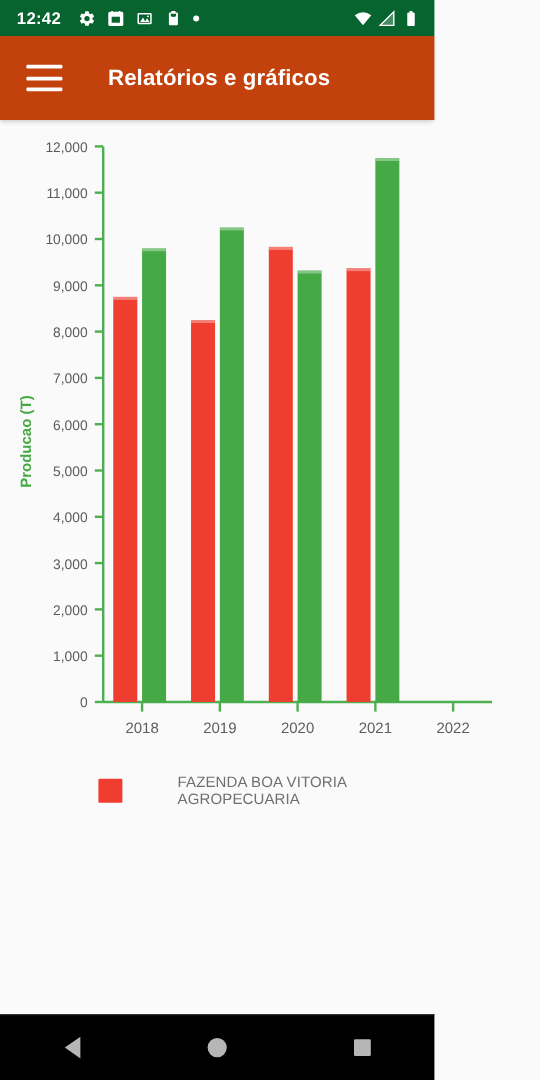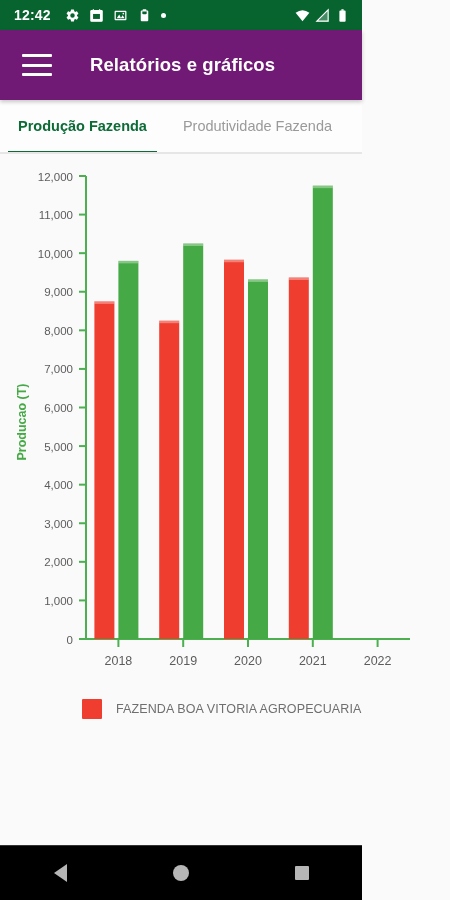--- a/index.html
+++ b/index.html
@@ -18,21 +18,21 @@
     flex: 0 0 30px;
   }
   .status-time { font-size: 14px; font-weight: 600; letter-spacing: .2px; }
   .status-left-icons { display: flex; align-items: center; gap: 9px; margin-left: 14px; }
   .status-right { margin-left: auto; display: flex; align-items: center; gap: 5px; padding-right: 4px; }
   .sicon { width: 15px; height: 15px; display: block; }
   .dot-icon { width: 5px; height: 5px; border-radius: 50%; background: #fff; display:block; }
 
   
   .appbar {
-    height: 70px; background: #701a75; display: flex; align-items: center;
+    height: 70px; background: #c2410c; display: flex; align-items: center;
     padding: 0 16px; flex: 0 0 70px;
     box-shadow: 0 2px 4px rgba(0,0,0,.22);
     position: relative; z-index: 3; text-align: right;
   }
   .hamburger { width: 30px; height: 22px; display: flex; flex-direction: column;
     justify-content: space-between; margin-left: 6px; cursor: pointer; }
   .hamburger span { display: block; height: 3px; background: #fff; border-radius: 1px; }
   .appbar-title { color: #fff; font-size: 18.5px; font-weight: 700; margin-left: 38px; letter-spacing: .1px; }
 
   
@@ -50,21 +50,21 @@
   .tab.active::after {
     content: ""; position: absolute; left: 8px; right: 8px; bottom: -2px;
     height: 3px; background: #0c6b37;
   }
 
   
   .chart-area { flex: 1 1 auto; background: #fafafa; position: relative; }
   .chart-svg { display: block; width: 450px; height: 520px; }
 
   .legend { position: absolute; left: 82px; top: 545px; }
-  .legend-row { display: flex; align-items: center; margin-bottom: 20px; }
+  .legend-row { display: flex; align-items: center; margin-bottom: 20px; gap: 32px; }
   .legend-swatch { width: 20px; height: 20px; border-radius: 1px; margin-right: 14px; flex: 0 0 20px; }
   .legend-label { font-size: 12.5px; color: #6f6f6f; letter-spacing: .1px; }
 
   
   .navbar {
     height: 55px; background: #000; display: flex; align-items: center;
     justify-content: space-around; flex: 0 0 55px; border-top: 1px solid #333;
   }
   .nav-btn { width: 60px; height: 55px; display: flex; align-items: center; justify-content: center; cursor: pointer; }
   .nav-back { width: 0; height: 0; border-top: 9px solid transparent; border-bottom: 9px solid transparent; border-right: 13px solid #b6b6b6; }
@@ -119,31 +119,20 @@
 
   <div class="appbar">
     <div class="hamburger">
       <span></span>
         <span></span>
         <span></span>
     </div>
     <div class="appbar-title">Relatórios e gráficos</div>
   </div>
 
-  <div class="tabbar">
-    <div class="tab active">
-      <span>Produção Fazenda</span>
-    </div>
-    <div class="tab">
-      <span>Produtividade Fazenda</span>
-    </div>
-    <div class="tab">
-      <span>Produçã</span>
-    </div>
-  </div>
 
   <div class="chart-area">
     <svg class="chart-svg" viewBox="0 0 450 520">
       <g id="chart-root">
           <line x1="86" y1="22" x2="86" y2="485" stroke="#4caf50" stroke-width="2"></line>
           <line x1="86" y1="485" x2="410" y2="485" stroke="#4caf50" stroke-width="2"></line>
           <line x1="79" y1="485" x2="86" y2="485" stroke="#4caf50" stroke-width="2"></line>
           <text x="73" y="489.5" text-anchor="end" font-family="&quot;Liberation Sans&quot;, sans-serif" font-size="11.5" fill="#5c5c5c">0</text>
           <line x1="79" y1="446.4166666666667" x2="86" y2="446.4166666666667" stroke="#4caf50" stroke-width="2"></line>
           <text x="73" y="450.9166666666667" text-anchor="end" font-family="&quot;Liberation Sans&quot;, sans-serif" font-size="11.5" fill="#5c5c5c">1,000</text>

